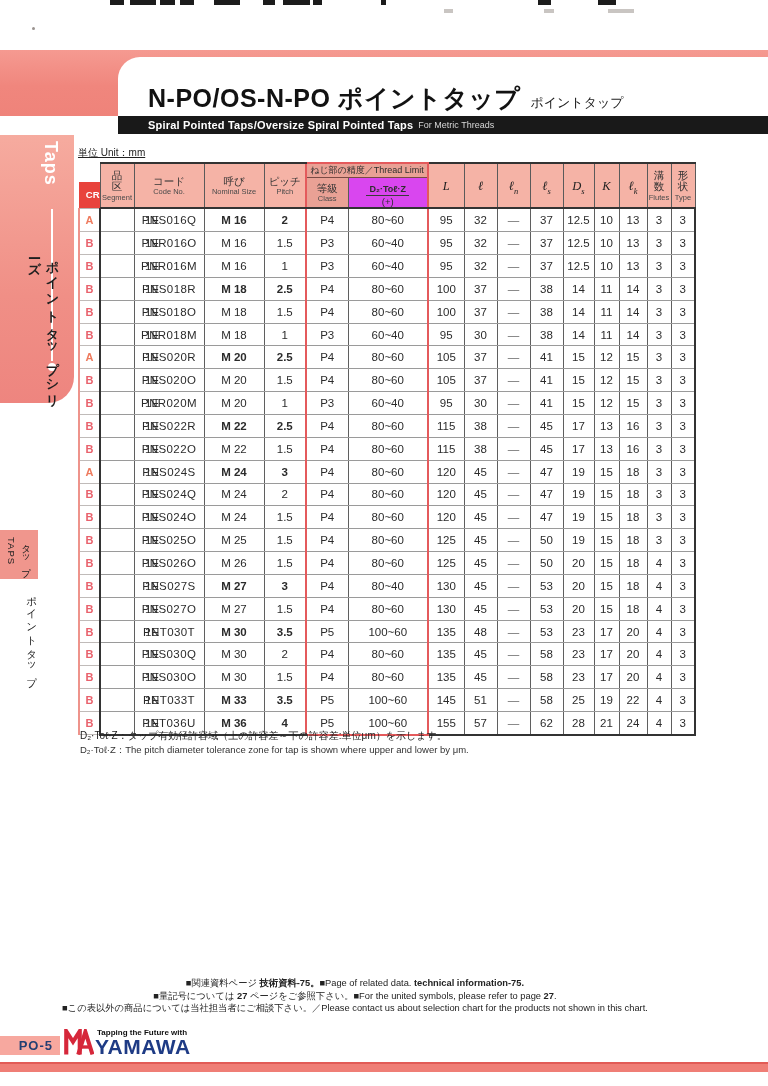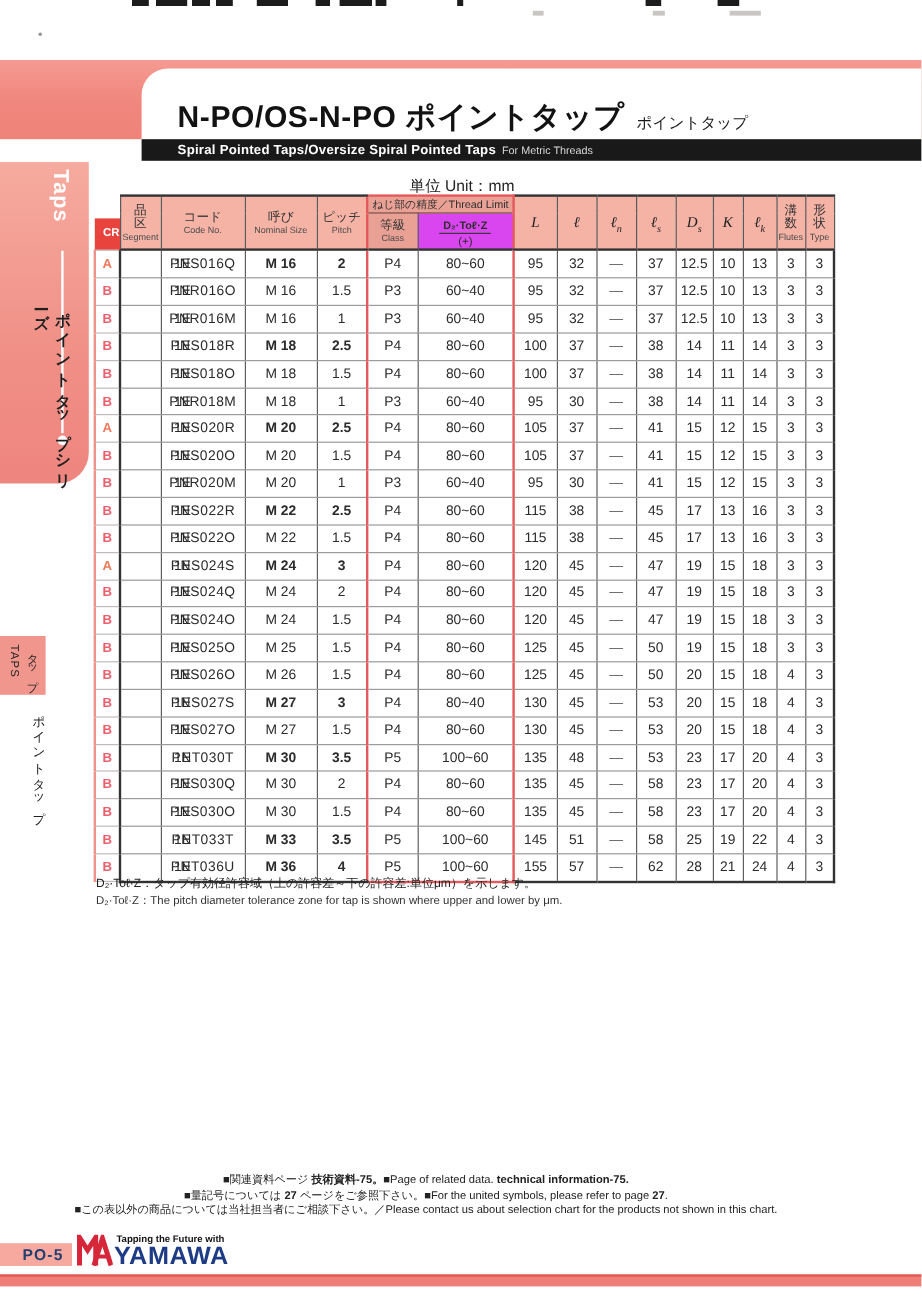--- a/index.html
+++ b/index.html
@@ -34,22 +34,22 @@
   .tab-dot{position:absolute;left:48px;top:228px;width:8px;height:8px;background:#ffffff;border-radius:50%;}
   .series-label{position:absolute;left:25px;top:116px;writing-mode:vertical-rl;
     font-size:13px;font-weight:600;color:#1f1f1f;letter-spacing:2px;}
   .lower-tab{position:absolute;left:0;top:530px;width:38px;height:49px;background:#f0968d;
     display:flex;align-items:center;justify-content:center;}
   .lower-tab-text{writing-mode:vertical-rl;font-size:9.5px;color:#222;line-height:1.6;}
   .lower-tab-text span{display:block;letter-spacing:1px;}
   .lower-label{position:absolute;left:25px;top:588px;writing-mode:vertical-rl;
     font-size:10.5px;color:#222;letter-spacing:1.5px;}
   
-  .unit-label{position:absolute;left:78px;top:146px;width:614px;text-align:center;
-    font-size:13px;color:#222;}
+  .unit-label{position:absolute;left:78px;top:146px;width:614px;text-align:left;
+    font-size:10px;color:#222;text-decoration:underline;}
   
   .tbl-wrap{position:absolute;left:78px;top:162px;}
   table{border-collapse:collapse;table-layout:fixed;width:616px;}
   th,td{padding:0;text-align:center;vertical-align:middle;}
   thead th{background:#f5b3a6;color:#3a3a3a;border-left:1px solid #5a5a5a;border-right:1px solid #5a5a5a;
     border-top:2px solid #333;border-bottom:2px solid #333;font-weight:normal;}
   thead tr.h2 th{border-top:1px solid #7a4a44;}
   .jp-h{font-size:10.5px;line-height:1.15;color:#333;}
   .en-h{font-size:7.5px;line-height:1.2;color:#4a4a4a;}
   .stack{display:inline-block;width:1.15em;line-height:1.1;}

